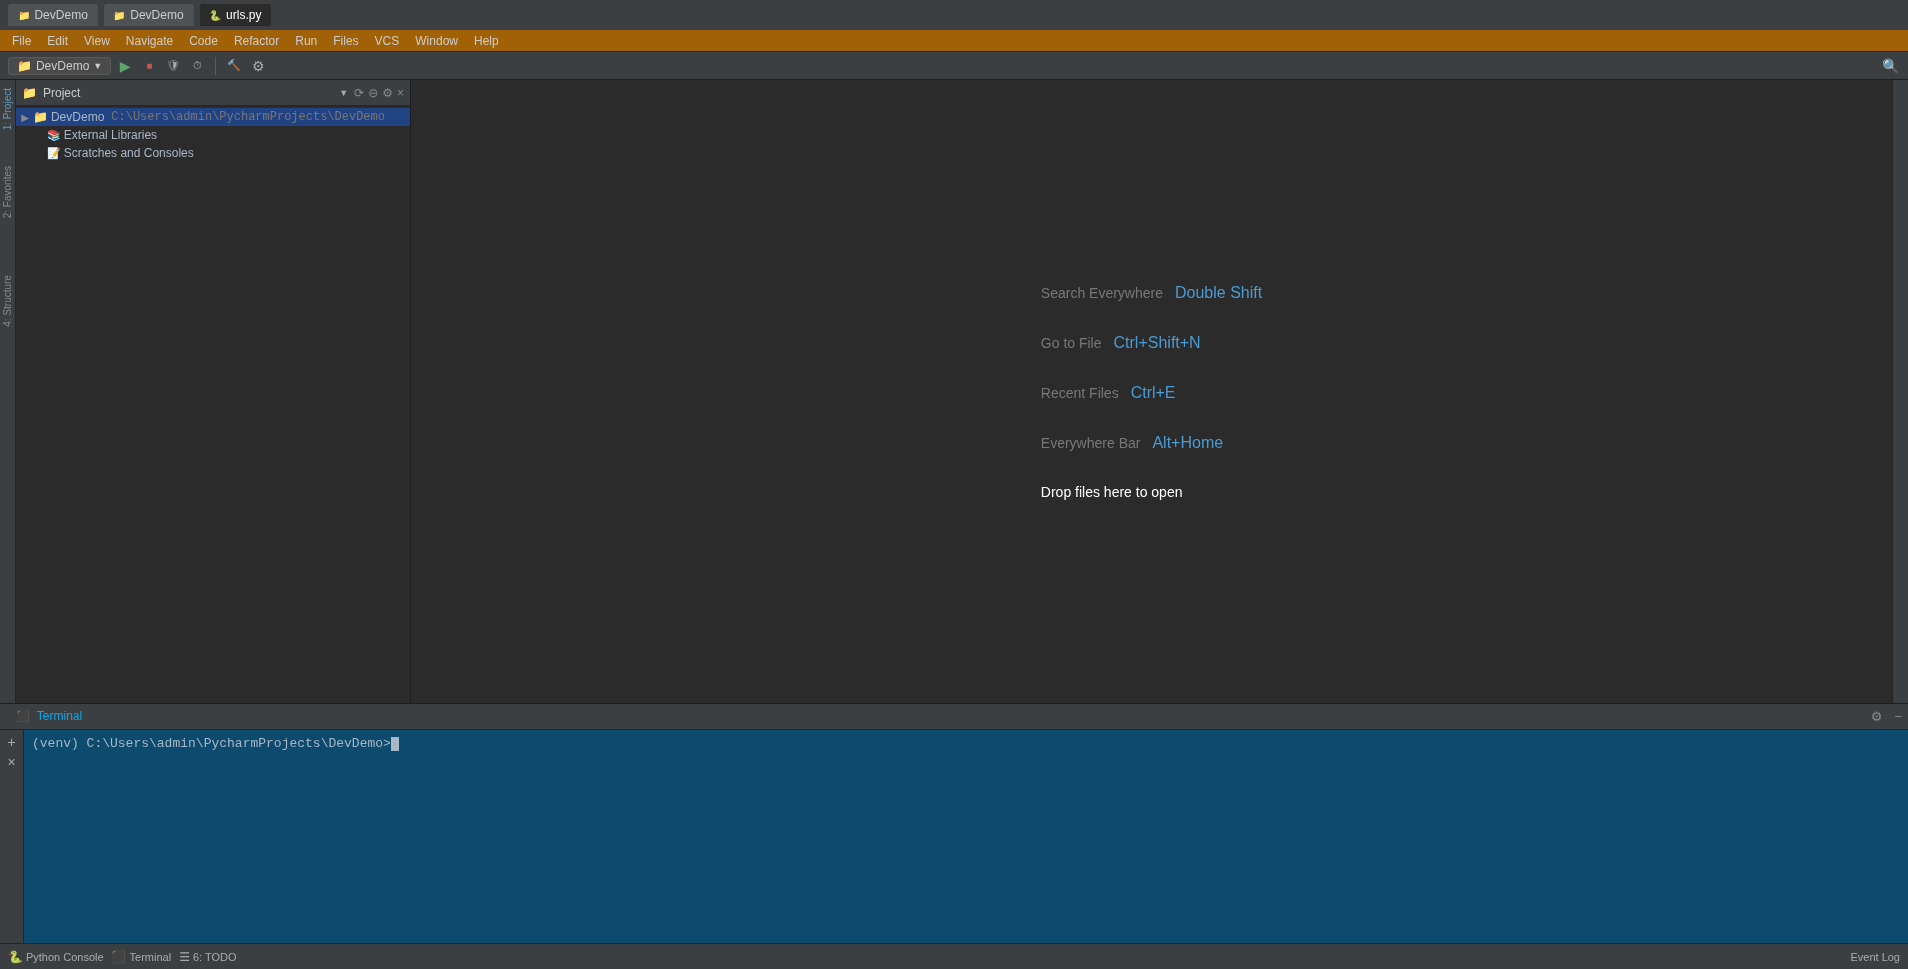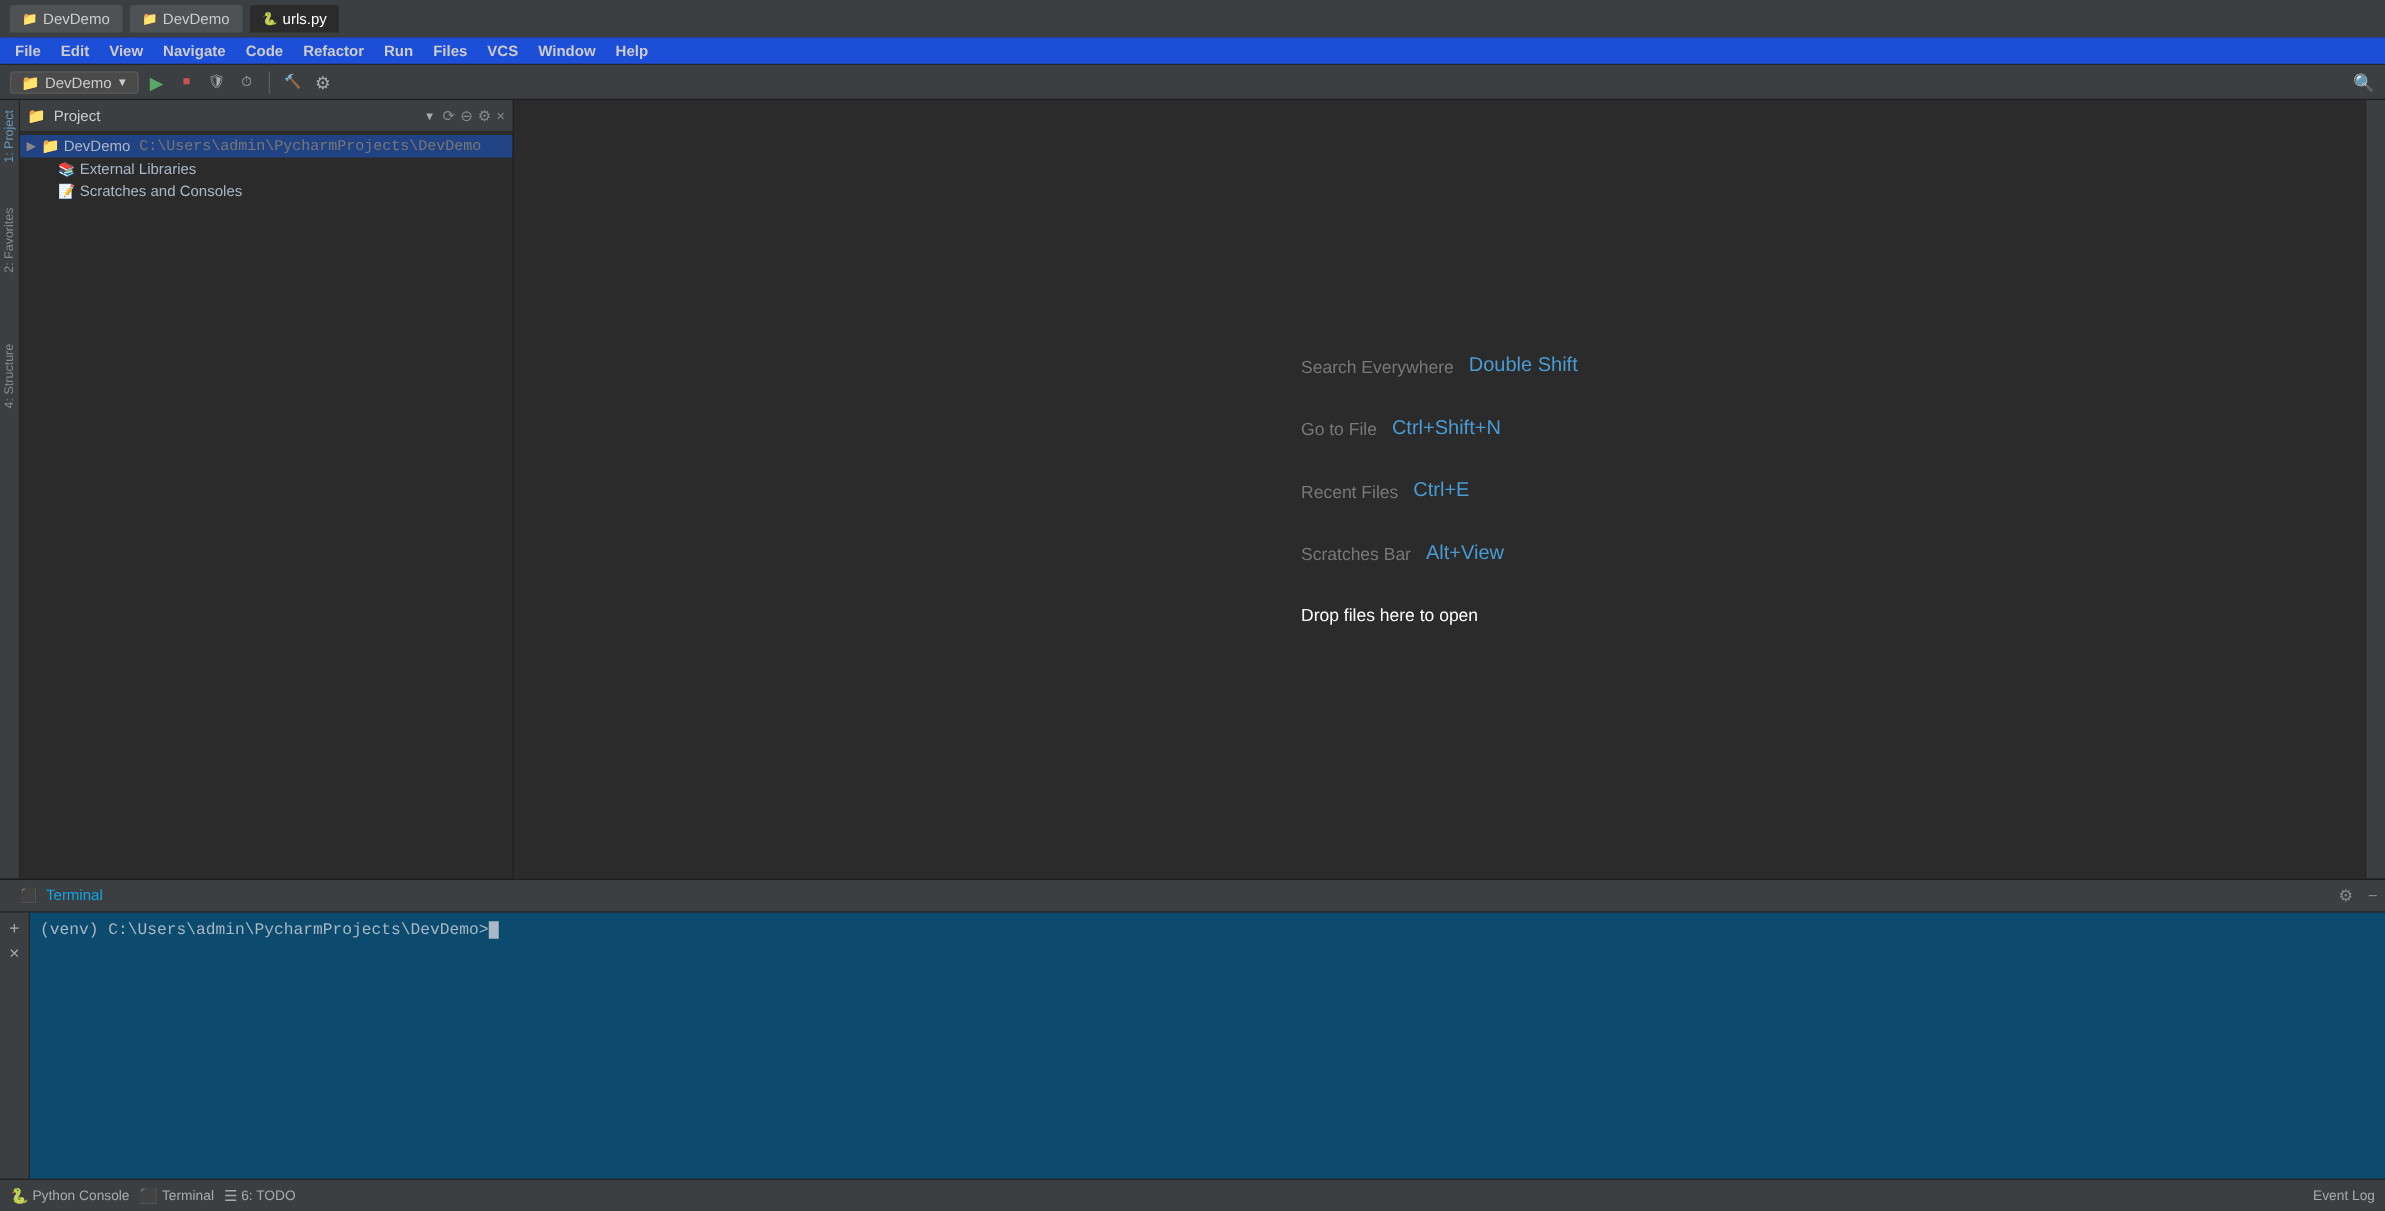--- a/index.html
+++ b/index.html
@@ -86,28 +86,27 @@
     }
     .toolbar-search-icon {
       margin-left: auto;
       cursor: pointer;
       font-size: 14px;
       color: #aaa;
     }
 
     
     #menubar {
-      background: #1d4ed8;
+      background: #a16207;
       height: 22px;
       display: flex;
       align-items: center;
       padding: 0 4px;
       flex-shrink: 0;
       border-bottom: 1px solid #252525;
-      font-weight: bold;
     }
     .menu-item {
       padding: 2px 8px;
       cursor: pointer;
       font-size: 12px;
       color: #ccc;
       border-radius: 3px;
     }
 
     
@@ -410,22 +409,22 @@
       </div>
       <div class="hint-row">
         <span class="hint-label">Go to File</span>
         <span class="hint-shortcut">Ctrl+Shift+N</span>
       </div>
       <div class="hint-row">
         <span class="hint-label">Recent Files</span>
         <span class="hint-shortcut">Ctrl+E</span>
       </div>
       <div class="hint-row">
-        <span class="hint-label">Scratches Bar</span>
-        <span class="hint-shortcut">Alt+View</span>
+        <span class="hint-label">Everywhere Bar</span>
+        <span class="hint-shortcut">Alt+Home</span>
       </div>
       <div class="hint-row">
         <span class="drop-hint">Drop files here to open</span>
       </div>
     </div>
   </div>
 
   <div id="right-strip" style="width:16px; background:#3c3f41; flex-shrink:0; border-left:1px solid #252525; display:flex; flex-direction:column; align-items:center;">
   </div>
 

